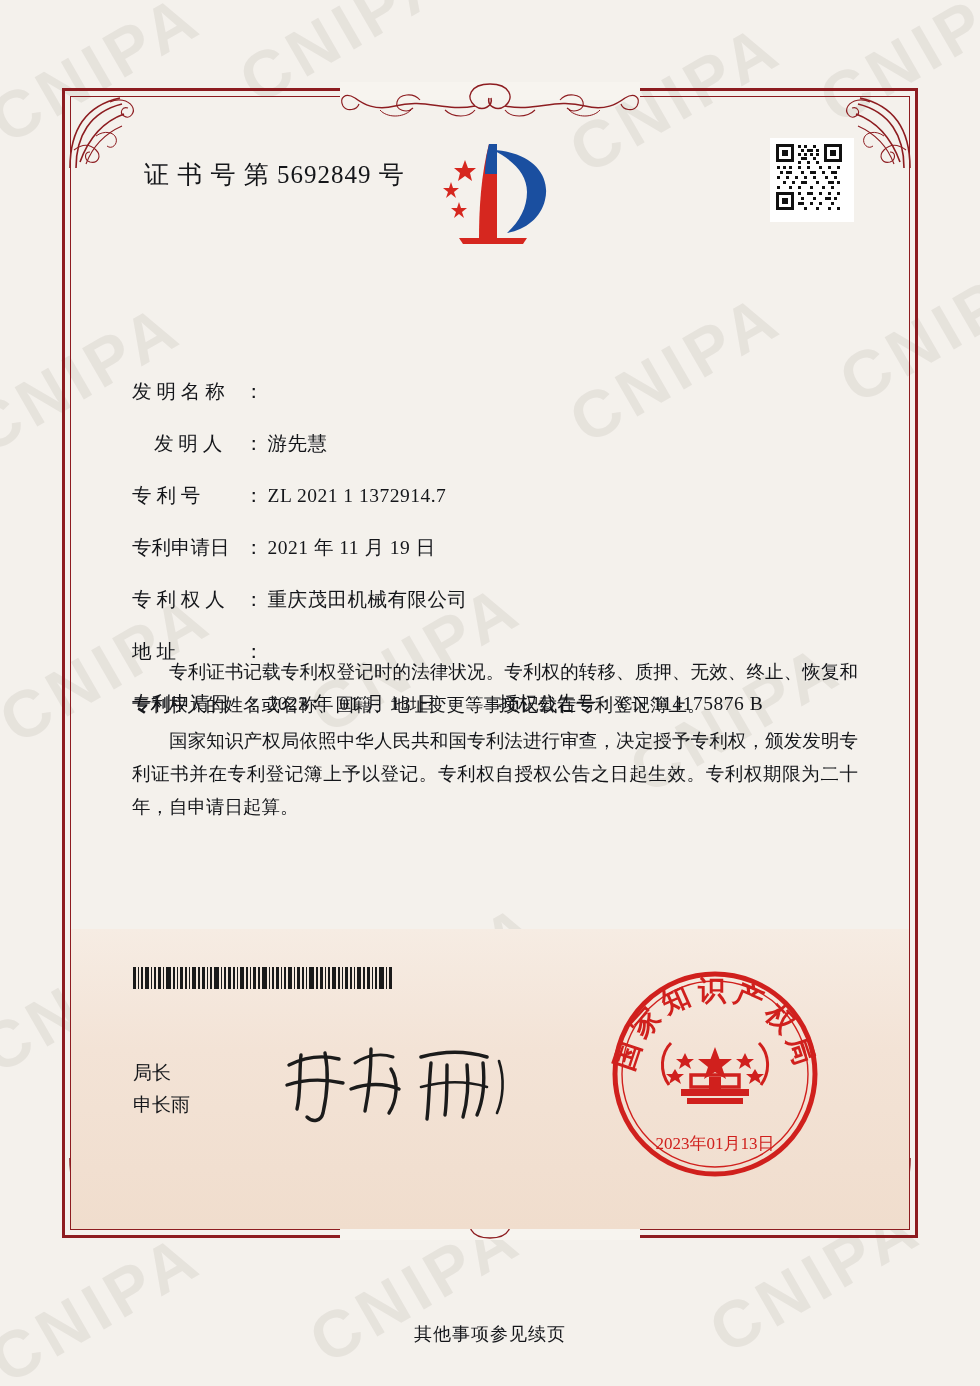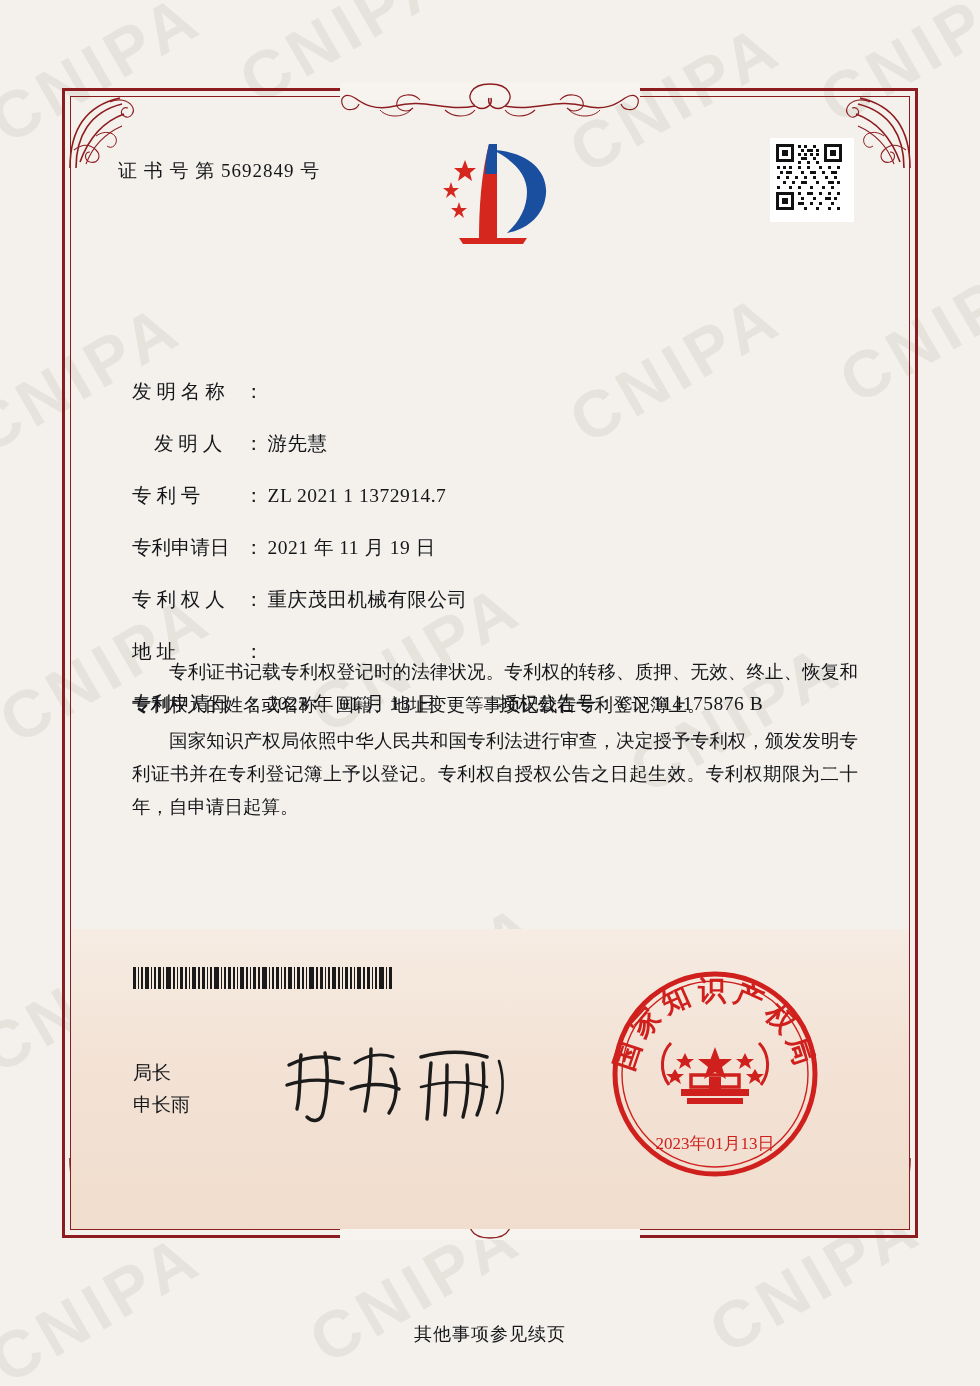--- a/index.html
+++ b/index.html
@@ -53,22 +53,22 @@
     position:absolute;left:50%;transform:translateX(-50%);
     background:#f7f4ef;z-index:4;
   }
   .mask-top{top:82px;width:300px;height:18px;}
   .mask-bottom{bottom:146px;width:300px;height:16px;}
 
   
   .content{position:absolute;left:70px;top:96px;right:70px;bottom:156px;z-index:6;}
 
   .cert-no{
-    position:absolute;left:48px;top:62px;
-    font-size:19px;color:#15171a;letter-spacing:1px;
+    position:absolute;left:74px;top:62px;
+    font-size:25px;color:#15171a;letter-spacing:1px;
   }
   .qr{
     position:absolute;right:56px;top:42px;width:78px;height:78px;
     background:#fff;padding:3px;
   }
   .qr svg{display:block;}
 
   .logo{
     position:absolute;left:50%;top:42px;transform:translateX(-50%);
     width:150px;height:110px;

